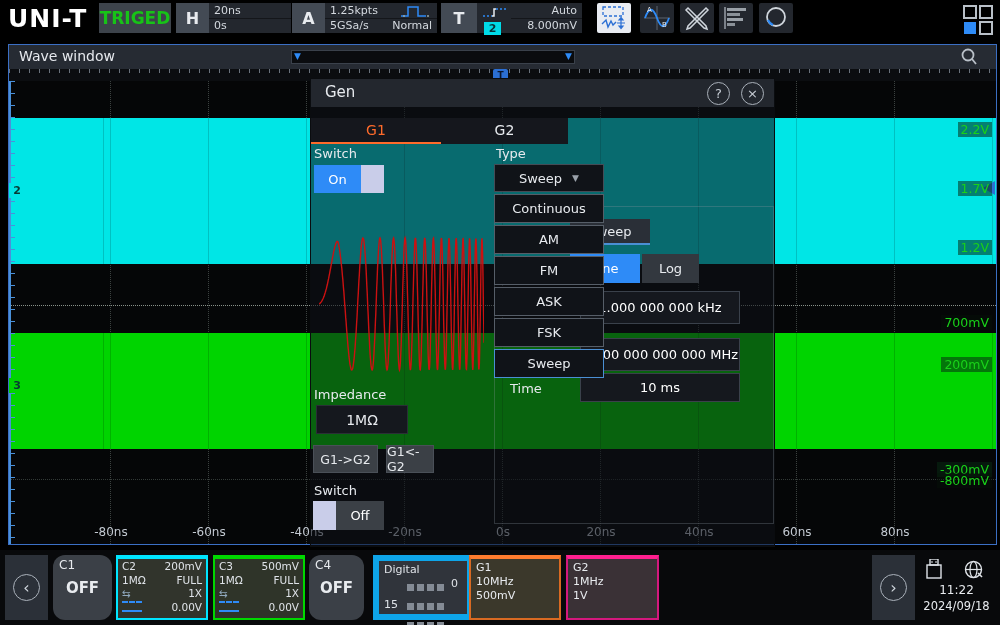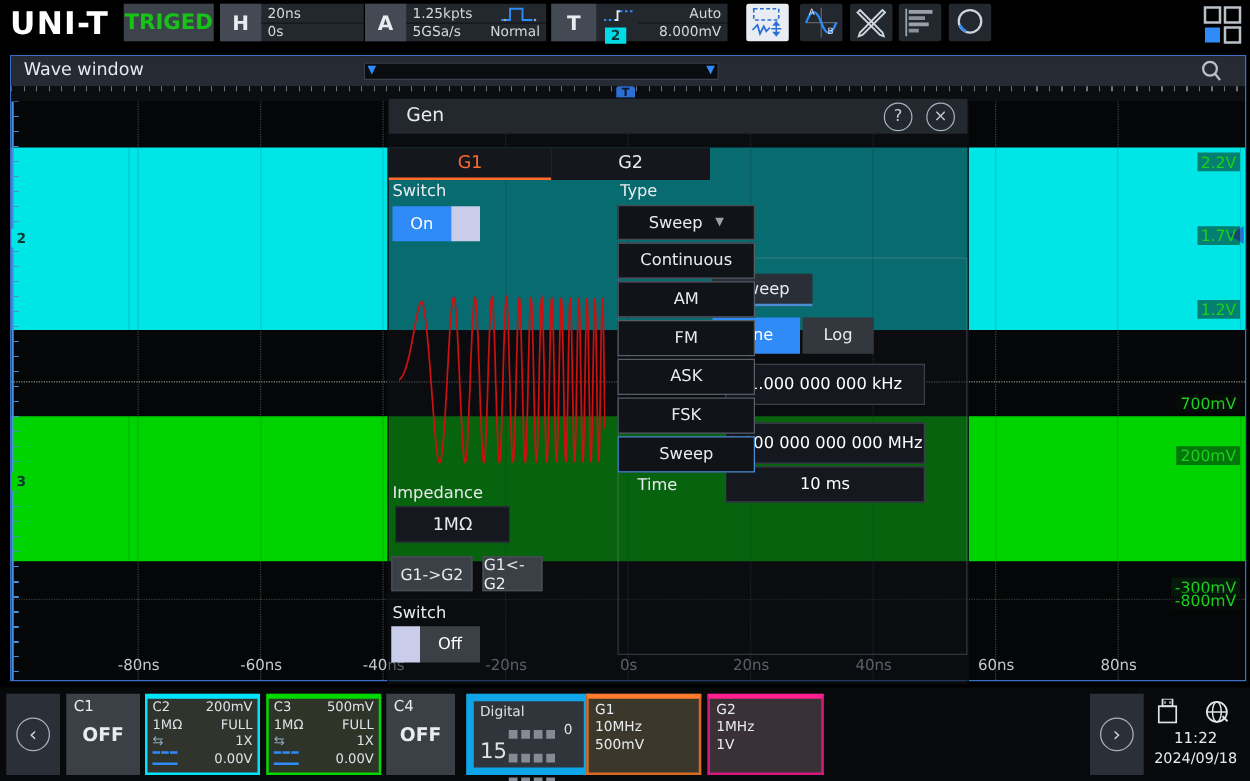--- a/index.html
+++ b/index.html
@@ -30,21 +30,21 @@
   .dlg-title{left:0;top:0;width:100%;height:28px;background:#23272e;color:#e8ebef;font-size:15px;}
   .circ-btn{width:21px;height:21px;border:1.5px solid #a9b0b9;border-radius:50%;color:#c7cdd5;font-size:13px;}
   .tab{top:39px;height:24px;background:#15171d;font-size:14px;}
   .lbl{color:#e7eaee;font-size:13px;}
   .btn{background:#15181e;border:1px solid #454c56;color:#e7eaee;font-size:13px;box-sizing:border-box;}
   .fld{background:#15181e;border:1px solid #3a414b;color:#fff;font-size:13px;box-sizing:border-box;white-space:nowrap;}
   .opt{left:183px;width:110px;height:29px;background:#101318;border:1px solid #565e68;color:#e8ebef;font-size:13px;box-sizing:border-box;}
   
   #bottombar{left:0;top:550px;width:1000px;height:75px;background:#08090b;}
   .card{top:5px;height:65px;box-sizing:border-box;}
-  .offcard{background:#3b4047;color:#e8ebef;}
+  .offcard{background:#3b4047;color:#e8ebef;border-radius:12px;}
   .chrow{display:flex;justify-content:space-between;font-size:10.5px;color:#dfe3e8;line-height:13.5px;padding:0 4px;gap:24px;}
   .gtext{font-size:11px;color:#e8ebef;line-height:14px;padding-left:5px;}
   .chev{top:5px;width:43px;height:65px;background:#2b3038;}
   .chev span{width:25px;height:25px;border:1.5px solid #aab1ba;border-radius:50%;color:#cfd5dc;font-size:16px;}
   .dsq{width:7px;height:7px;background:#848b95;display:inline-block;margin:1.5px;}
 </style>
 </head>
 <body>
 
 <div id="topbar" class="abs">
@@ -309,21 +309,21 @@
 
   <div class="card offcard abs" style="left:309px;width:55px;">
     <div class="abs" style="left:6px;top:3px;font-size:12px;">C4</div>
     <div class="abs" style="left:0;top:24px;width:100%;text-align:center;font-size:15px;font-weight:bold;">OFF</div>
   </div>
 
   <div class="card abs" style="left:373px;width:100px;background:#30343b;border:6px solid #0ea5e9;color:#dfe3e8;">
     <div class="abs" style="left:5px;top:2px;font-size:11px;">Digital</div>
     <div class="abs" style="left:26px;top:16px;width:44px;"><span class="dsq"></span><span class="dsq"></span><span class="dsq"></span><span class="dsq"></span><span class="dsq"></span><span class="dsq"></span><span class="dsq"></span><span class="dsq"></span><span class="dsq"></span><span class="dsq"></span><span class="dsq"></span><span class="dsq"></span></div>
     <div class="abs" style="right:9px;top:16px;font-size:11px;">0</div>
-    <div class="abs" style="left:5px;bottom:3px;font-size:17px;">15</div>
+    <div class="abs" style="left:5px;bottom:3px;font-size:11px;">15</div>
   </div>
 
   <div class="card abs" style="left:469px;width:92px;background:#3b382b;border:2px solid #d96a22;border-top:4px solid #ff7c2e;">
     <div class="gtext" style="margin-top:2px;">G1</div>
     <div class="gtext">10MHz</div>
     <div class="gtext">500mV</div>
   </div>
 
   <div class="card abs" style="left:566px;width:93px;background:#3a3136;border:2px solid #d4187e;border-top:4px solid #ff1f8f;">
     <div class="gtext" style="margin-top:2px;">G2</div>

